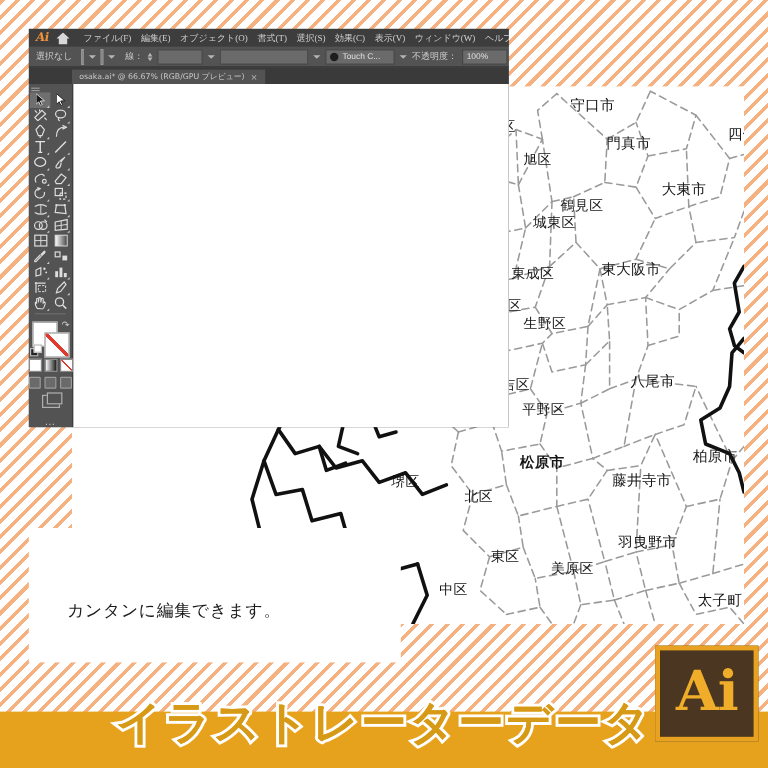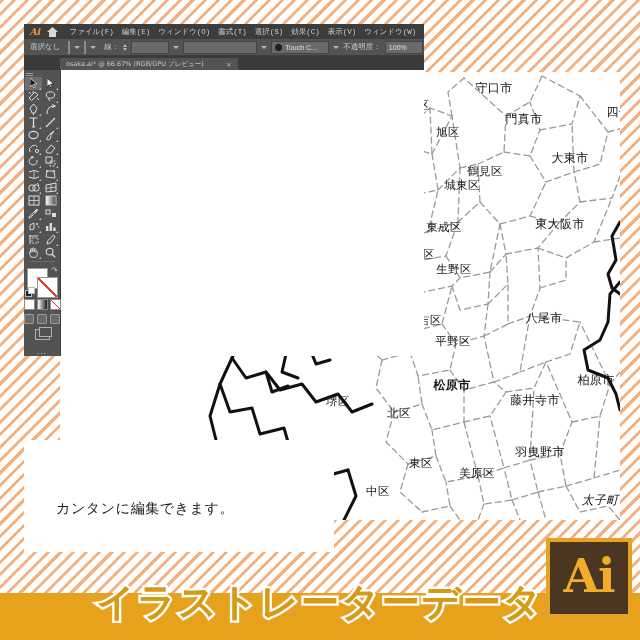--- a/index.html
+++ b/index.html
@@ -57,21 +57,21 @@
   }
   .ai-logo{
     color:#f0943c;font-weight:bold;font-size:10px;font-style:italic;
     padding:0 6px 0 2px;font-family:"DejaVu Serif",serif;letter-spacing:-.5px;
   }
   .home-icon{width:14px;height:15px;display:flex;align-items:center;justify-content:center;}
   .home-icon svg{display:block;}
   .menu-sep{width:1px;height:11px;background:#555;margin:0 4px;}
   .menu-item{
     color:#cfcfcf;font-size:7.5px;padding:0 4px;white-space:nowrap;
-    font-family:Liberation Mono, monospace;
+    font-family:Liberation Serif, serif;
     text-align:center;
   }
 
   
   .controlbar{
     height:16px;background:#535353;display:flex;align-items:center;
     padding-left:6px;gap:4px;border-bottom:1px solid #3d3d3d;
   }
   .ctl-text{color:#cfcfcf;font-size:7.5px;white-space:nowrap;font-family:"DejaVu Sans",sans-serif;}
   .swatch{width:11px;height:11px;border:1px solid #8a8a8a;background:#fff;}
@@ -92,21 +92,21 @@
     height:11px;min-width:42px;background:#6a6a6a;border:1px solid #454545;
     display:flex;align-items:center;padding:0 3px;color:#e0e0e0;font-size:7px;
   }
   .field.wide{min-width:66px;}
   .field.mid{min-width:30px;}
   .brush-dot{width:7px;height:7px;border-radius:50%;background:#1e1e1e;}
 
   
   .tabstrip{height:15px;background:#3a3a3a;display:flex;align-items:flex-end;}
   .tab{
-    height:13px;background:#535353;display:flex;align-items:center;gap:22px;
+    height:13px;background:#535353;display:flex;align-items:center;gap:5px;
     padding:0 6px;margin-left:36px;color:#c8c8c8;font-size:6.5px;white-space:nowrap;
     font-family:"DejaVu Sans",sans-serif;
   }
   .tab .x{color:#bbb;font-size:7px;}
 
   
   .ai-canvas{position:absolute;left:0;top:46px;right:0;bottom:0;background:#666;}
   .ai-canvas .white{position:absolute;left:36px;top:0;right:0;bottom:0;background:#fff;}
 
   
@@ -350,43 +350,43 @@
         <div class="maplabel " style="left: 253px; top: 383px;">西区</div>
         <div class="maplabel " style="left: 361px; top: 392px;">東区</div>
         <div class="maplabel " style="left: 417px; top: 402px;">美原区</div>
         <div class="maplabel " style="left: 318px; top: 420px;">中区</div>
       </div>
     <div id="cityLayer">
         <div class="maplabel city" style="left: 434px; top: 16px;">守口市</div>
         <div class="maplabel city" style="left: 464px; top: 47px;">門真市</div>
         <div class="maplabel city" style="left: 559px; top: 40px;">四條</div>
         <div class="maplabel city" style="left: 510px; top: 86px;">大東市</div>
-        <div class="maplabel city" style="left: 500px; top: 152px; font-family: Liberation Serif, serif;">東大阪市</div>
+        <div class="maplabel city" style="left: 466px; top: 152px; font-family: Liberation Serif, serif;">東大阪市</div>
         <div class="maplabel city" style="left: 484px; top: 246px;">八尾市</div>
         <div class="maplabel city" style="left: 392px; top: 313px; font-weight: bold;">松原市</div>
         <div class="maplabel city" style="left: 475px; top: 328px;">藤井寺市</div>
         <div class="maplabel city" style="left: 536px; top: 308px;">柏原市</div>
         <div class="maplabel city" style="left: 480px; top: 380px;">羽曳野市</div>
-        <div class="maplabel city" style="left: 540px; top: 428px; font-style: italic;">太子町</div>
+        <div class="maplabel city" style="left: 540px; top: 428px;">太子町</div>
       </div>
   </div>
 
   <div class="ai-window">
 
     <div class="menubar">
       <div class="ai-logo">Ai</div>
       <div class="home-icon">
         <svg width="11" height="10" viewBox="0 0 11 10">
             <path d="M5.5 0 L11 5 L9 5 L9 10 L2 10 L2 5 L0 5 Z" fill="#d8d8d8"></path>
           </svg>
       </div>
       <div class="menu-sep"></div>
       <div class="menu-item">ファイル(F)</div>
       <div class="menu-item">編集(E)</div>
-      <div class="menu-item">ウィンドウ(O)</div>
+      <div class="menu-item">オブジェクト(O)</div>
       <div class="menu-item">書式(T)</div>
       <div class="menu-item">選択(S)</div>
       <div class="menu-item">効果(C)</div>
       <div class="menu-item">表示(V)</div>
       <div class="menu-item">ウィンドウ(W)</div>
       <div class="menu-item">ヘルプ(H)</div>
 
     </div>
 
     <div class="controlbar">

